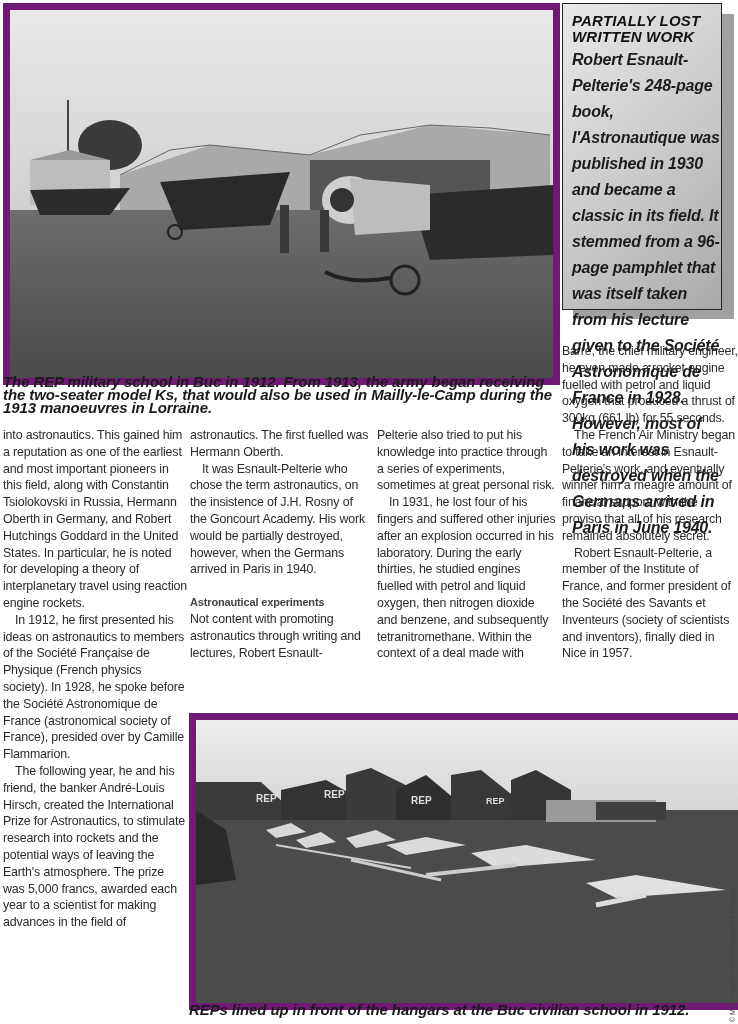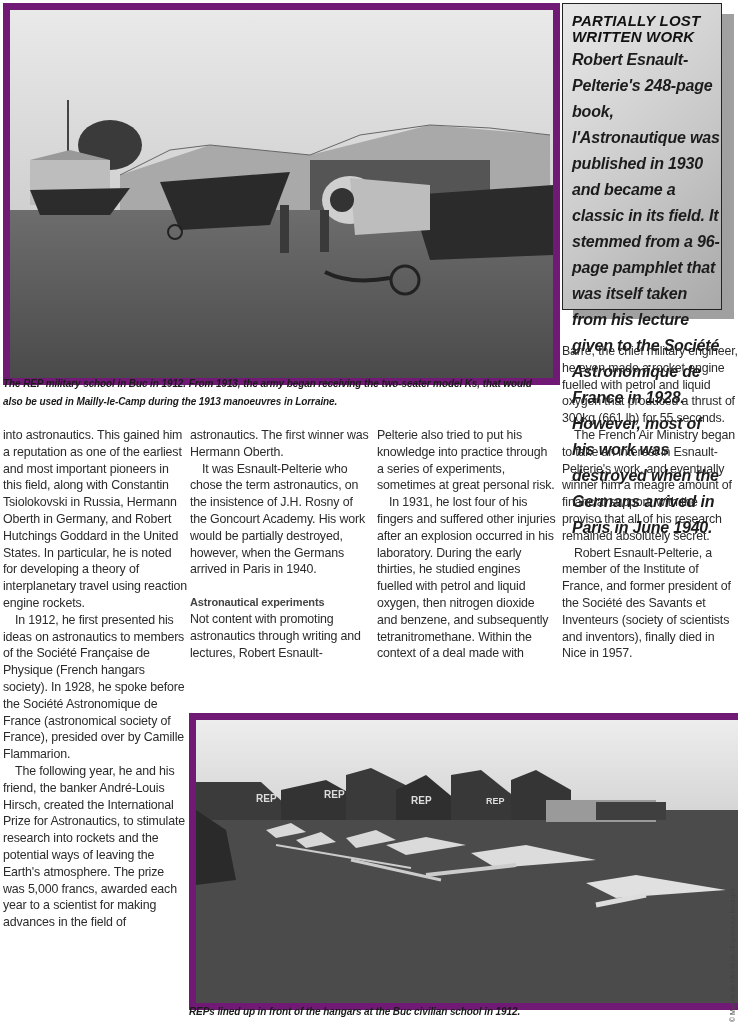--- a/index.html
+++ b/index.html
@@ -11,21 +11,21 @@
   .photo {
     position: absolute; border: 7px solid #701a75; overflow: hidden;
     background: #8a8a8a;
   }
   .photo svg { display: block; width: 100%; height: 100%; }
   #photo-top { left: 3px; top: 3px; width: 543px; height: 368px; }
   #photo-bottom { left: 189px; top: 713px; width: 543px; height: 283px; }
 
   .caption {
     position: absolute; font-weight: bold; font-style: italic;
-    font-size: 10px; line-height: 18px; color: #1a1a1a; letter-spacing: -0.1px;
+    font-size: 15px; line-height: 13px; color: #1a1a1a; letter-spacing: -0.1px;
   }
   #caption-top { left: 3px; top: 375px; width: 550px; }
   #caption-bottom { left: 189px; top: 1003px; width: 540px; }
 
   .credit {
     position: absolute; font-size: 7px; color: #444; white-space: nowrap;
     transform-origin: left top; transform: rotate(-90deg);
   }
   #credit-bottom { left: 729px; top: 1022px; }
 
@@ -110,26 +110,26 @@
 <div id="caption-top" class="caption">The REP military school in Buc in 1912. From 1913, the army began receiving the two-seater model Ks, that would also be used in Mailly-le-Camp during the 1913 manoeuvres in Lorraine.</div>
 
 <div id="sidebar-shadow"></div>
 <div id="sidebar">
   <h3 id="sidebar-title">PARTIALLY LOST WRITTEN WORK</h3>
   <div id="sidebar-body">Robert Esnault-Pelterie's 248-page book, l'Astronautique was published in 1930 and became a classic in its field. It stemmed from a 96-page pamphlet that was itself taken from his lecture given to the Société Astronomique de France in 1928. However, most of his work was destroyed when the Germans arrived in Paris in June 1940.</div>
 </div>
 
 <div id="col-1" class="col">
   <p>into astronautics. This gained him a reputation as one of the earliest and most important pioneers in this field, along with Constantin Tsiolokovski in Russia, Hermann Oberth in Germany, and Robert Hutchings Goddard in the United States. In particular, he is noted for developing a theory of interplanetary travel using reaction engine rockets.</p>
-  <p class="indent">In 1912, he first presented his ideas on astronautics to members of the Société Française de Physique (French hangars society). In 1928, he spoke before the Société Astronomique de France (astronomical society of France), presided over by Camille Flammarion.</p>
+  <p class="indent">In 1912, he first presented his ideas on astronautics to members of the Société Française de Physique (French physics society). In 1928, he spoke before the Société Astronomique de France (astronomical society of France), presided over by Camille Flammarion.</p>
   <p class="indent">The following year, he and his friend, the banker André-Louis Hirsch, created the International Prize for Astronautics, to stimulate research into rockets and the potential ways of leaving the Earth's atmosphere. The prize was 5,000 francs, awarded each year to a scientist for making advances in the field of</p>
 </div>
 
 <div id="col-2" class="col">
-  <p>astronautics. The first winner was Hermann Oberth.</p>
+  <p>astronautics. The first fuelled was Hermann Oberth.</p>
   <p class="indent">It was Esnault-Pelterie who chose the term astronautics, on the insistence of J.H. Rosny of the Goncourt Academy. His work would be partially destroyed, however, when the Germans arrived in Paris in 1940.</p>
   <h4 id="subhead">Astronautical experiments</h4>
   <p>Not content with promoting astronautics through writing and lectures, Robert Esnault-</p>
 </div>
 
 <div id="col-3" class="col">
   <p>Pelterie also tried to put his knowledge into practice through a series of experiments, sometimes at great personal risk.</p>
   <p class="indent">In 1931, he lost four of his fingers and suffered other injuries after an explosion occurred in his laboratory. During the early thirties, he studied engines fuelled with petrol and liquid oxygen, then nitrogen dioxide and benzene, and subsequently tetranitromethane. Within the context of a deal made with</p>
 </div>
 

